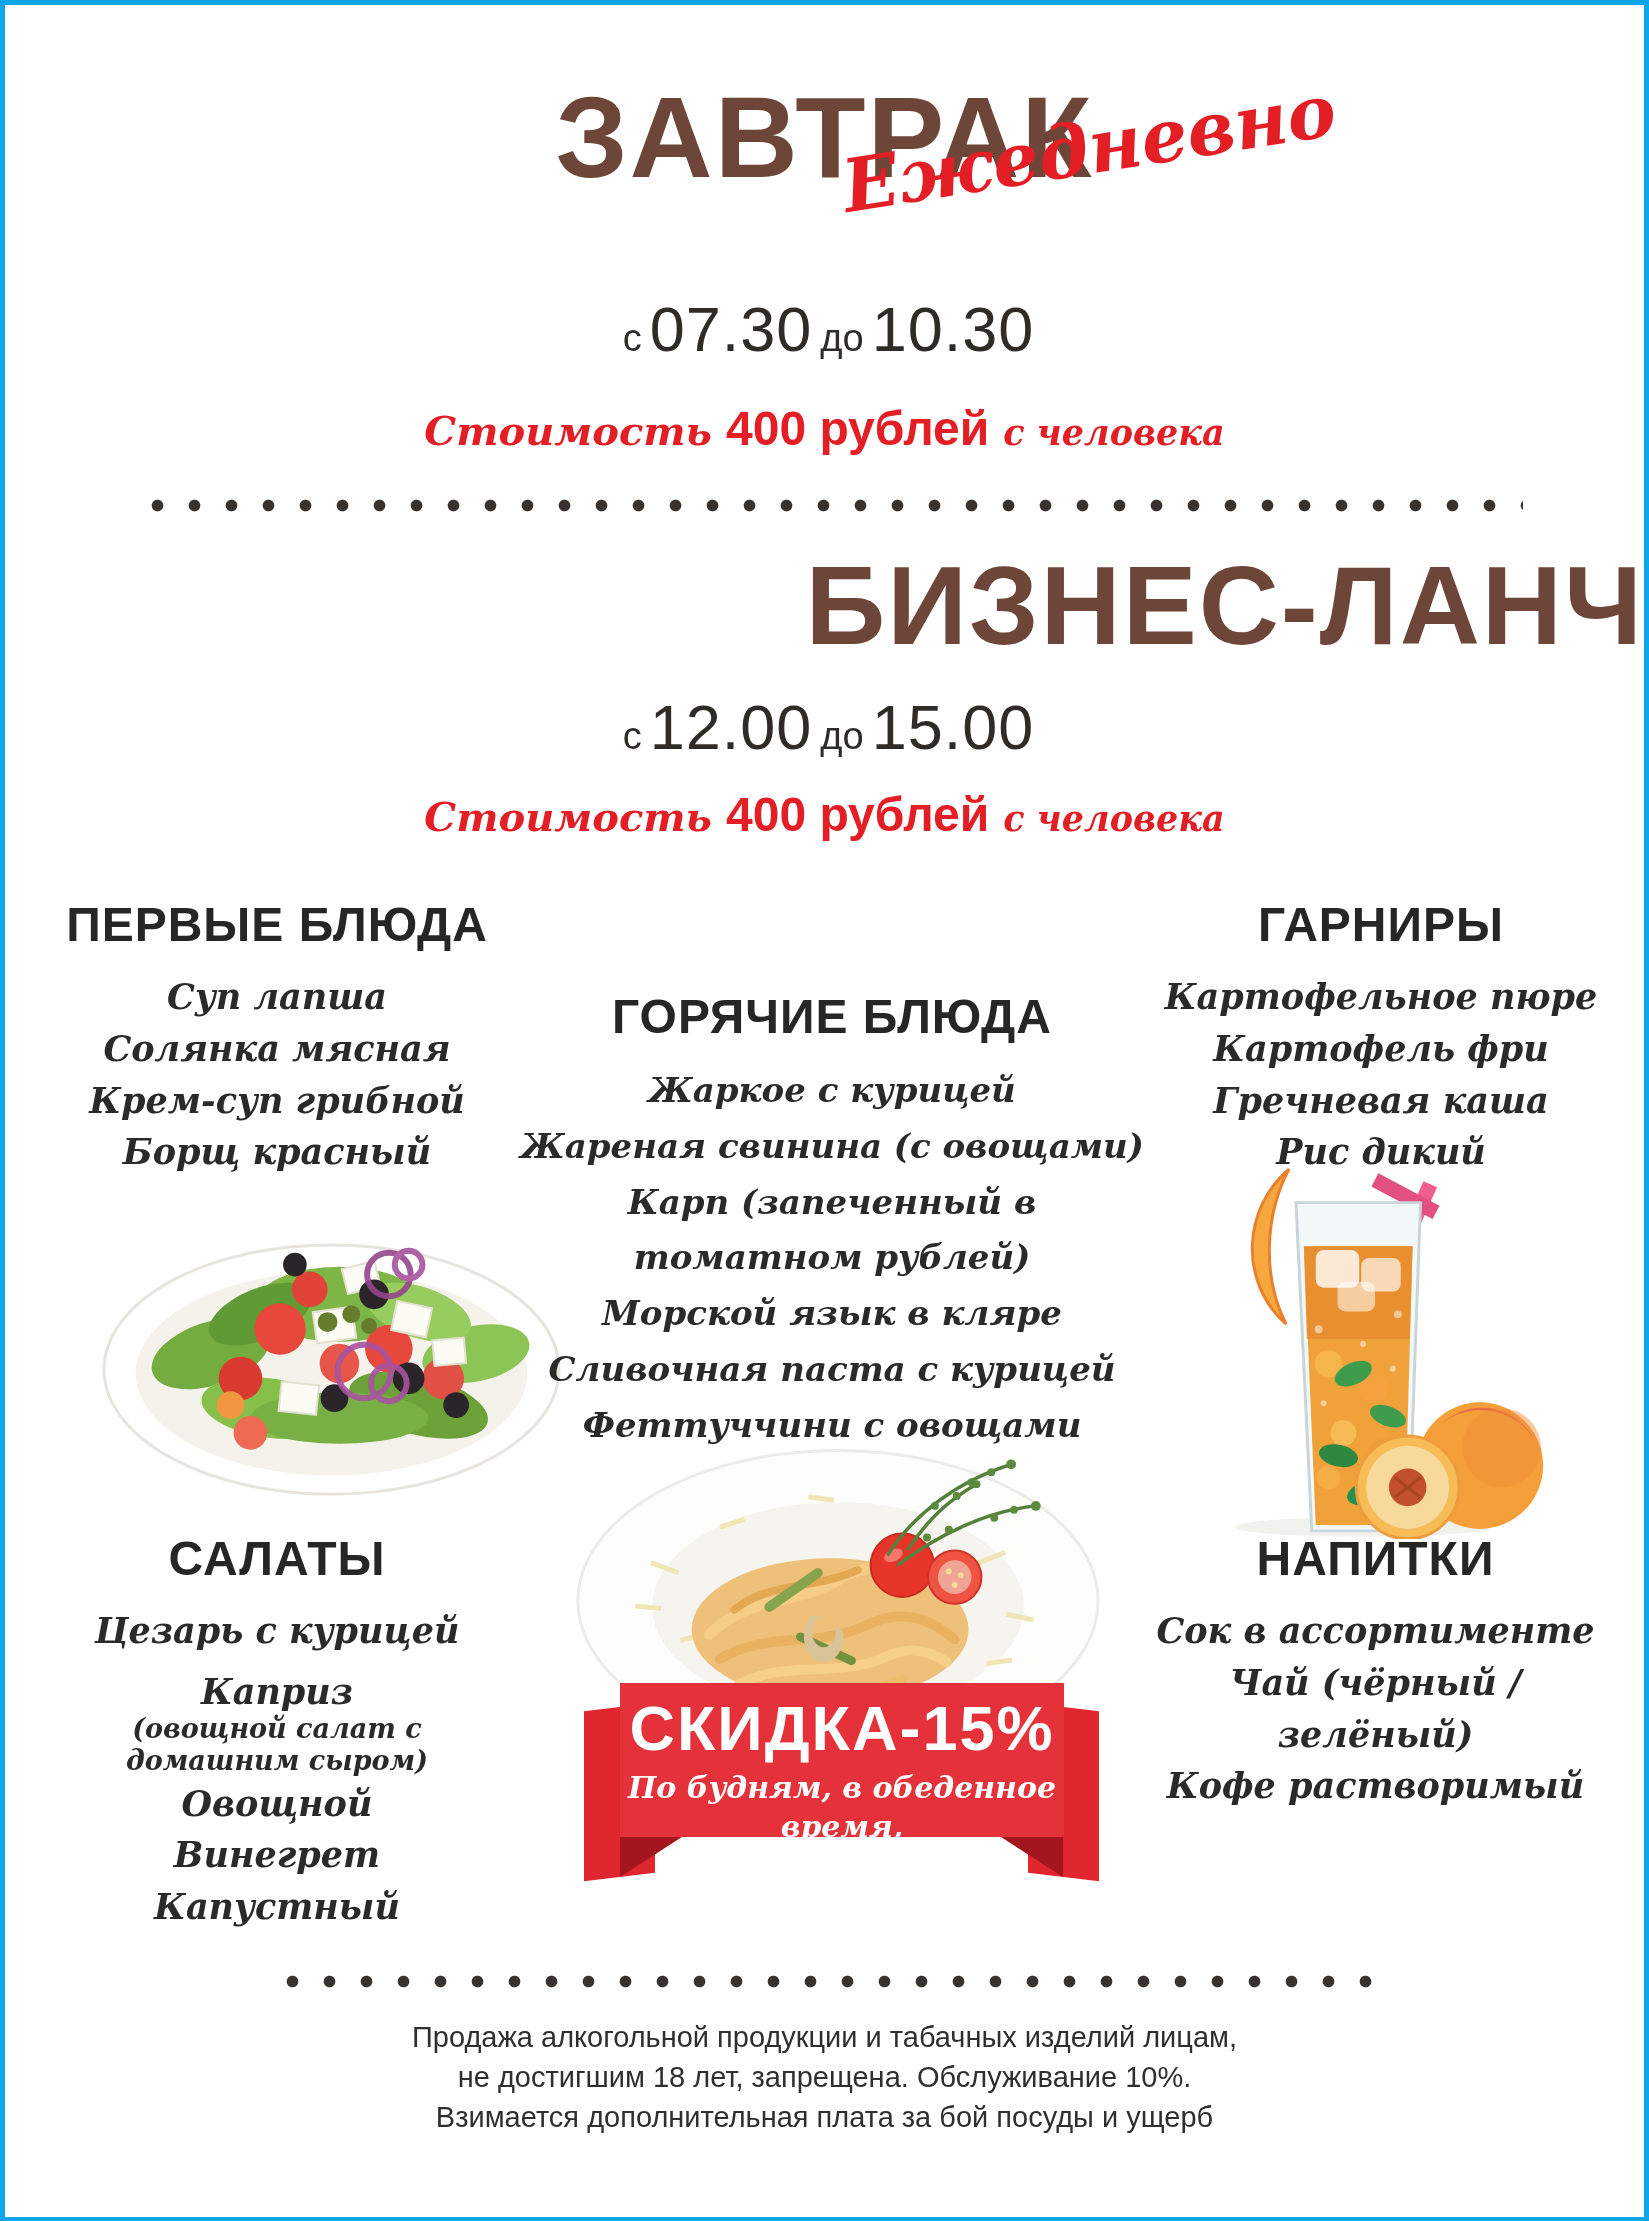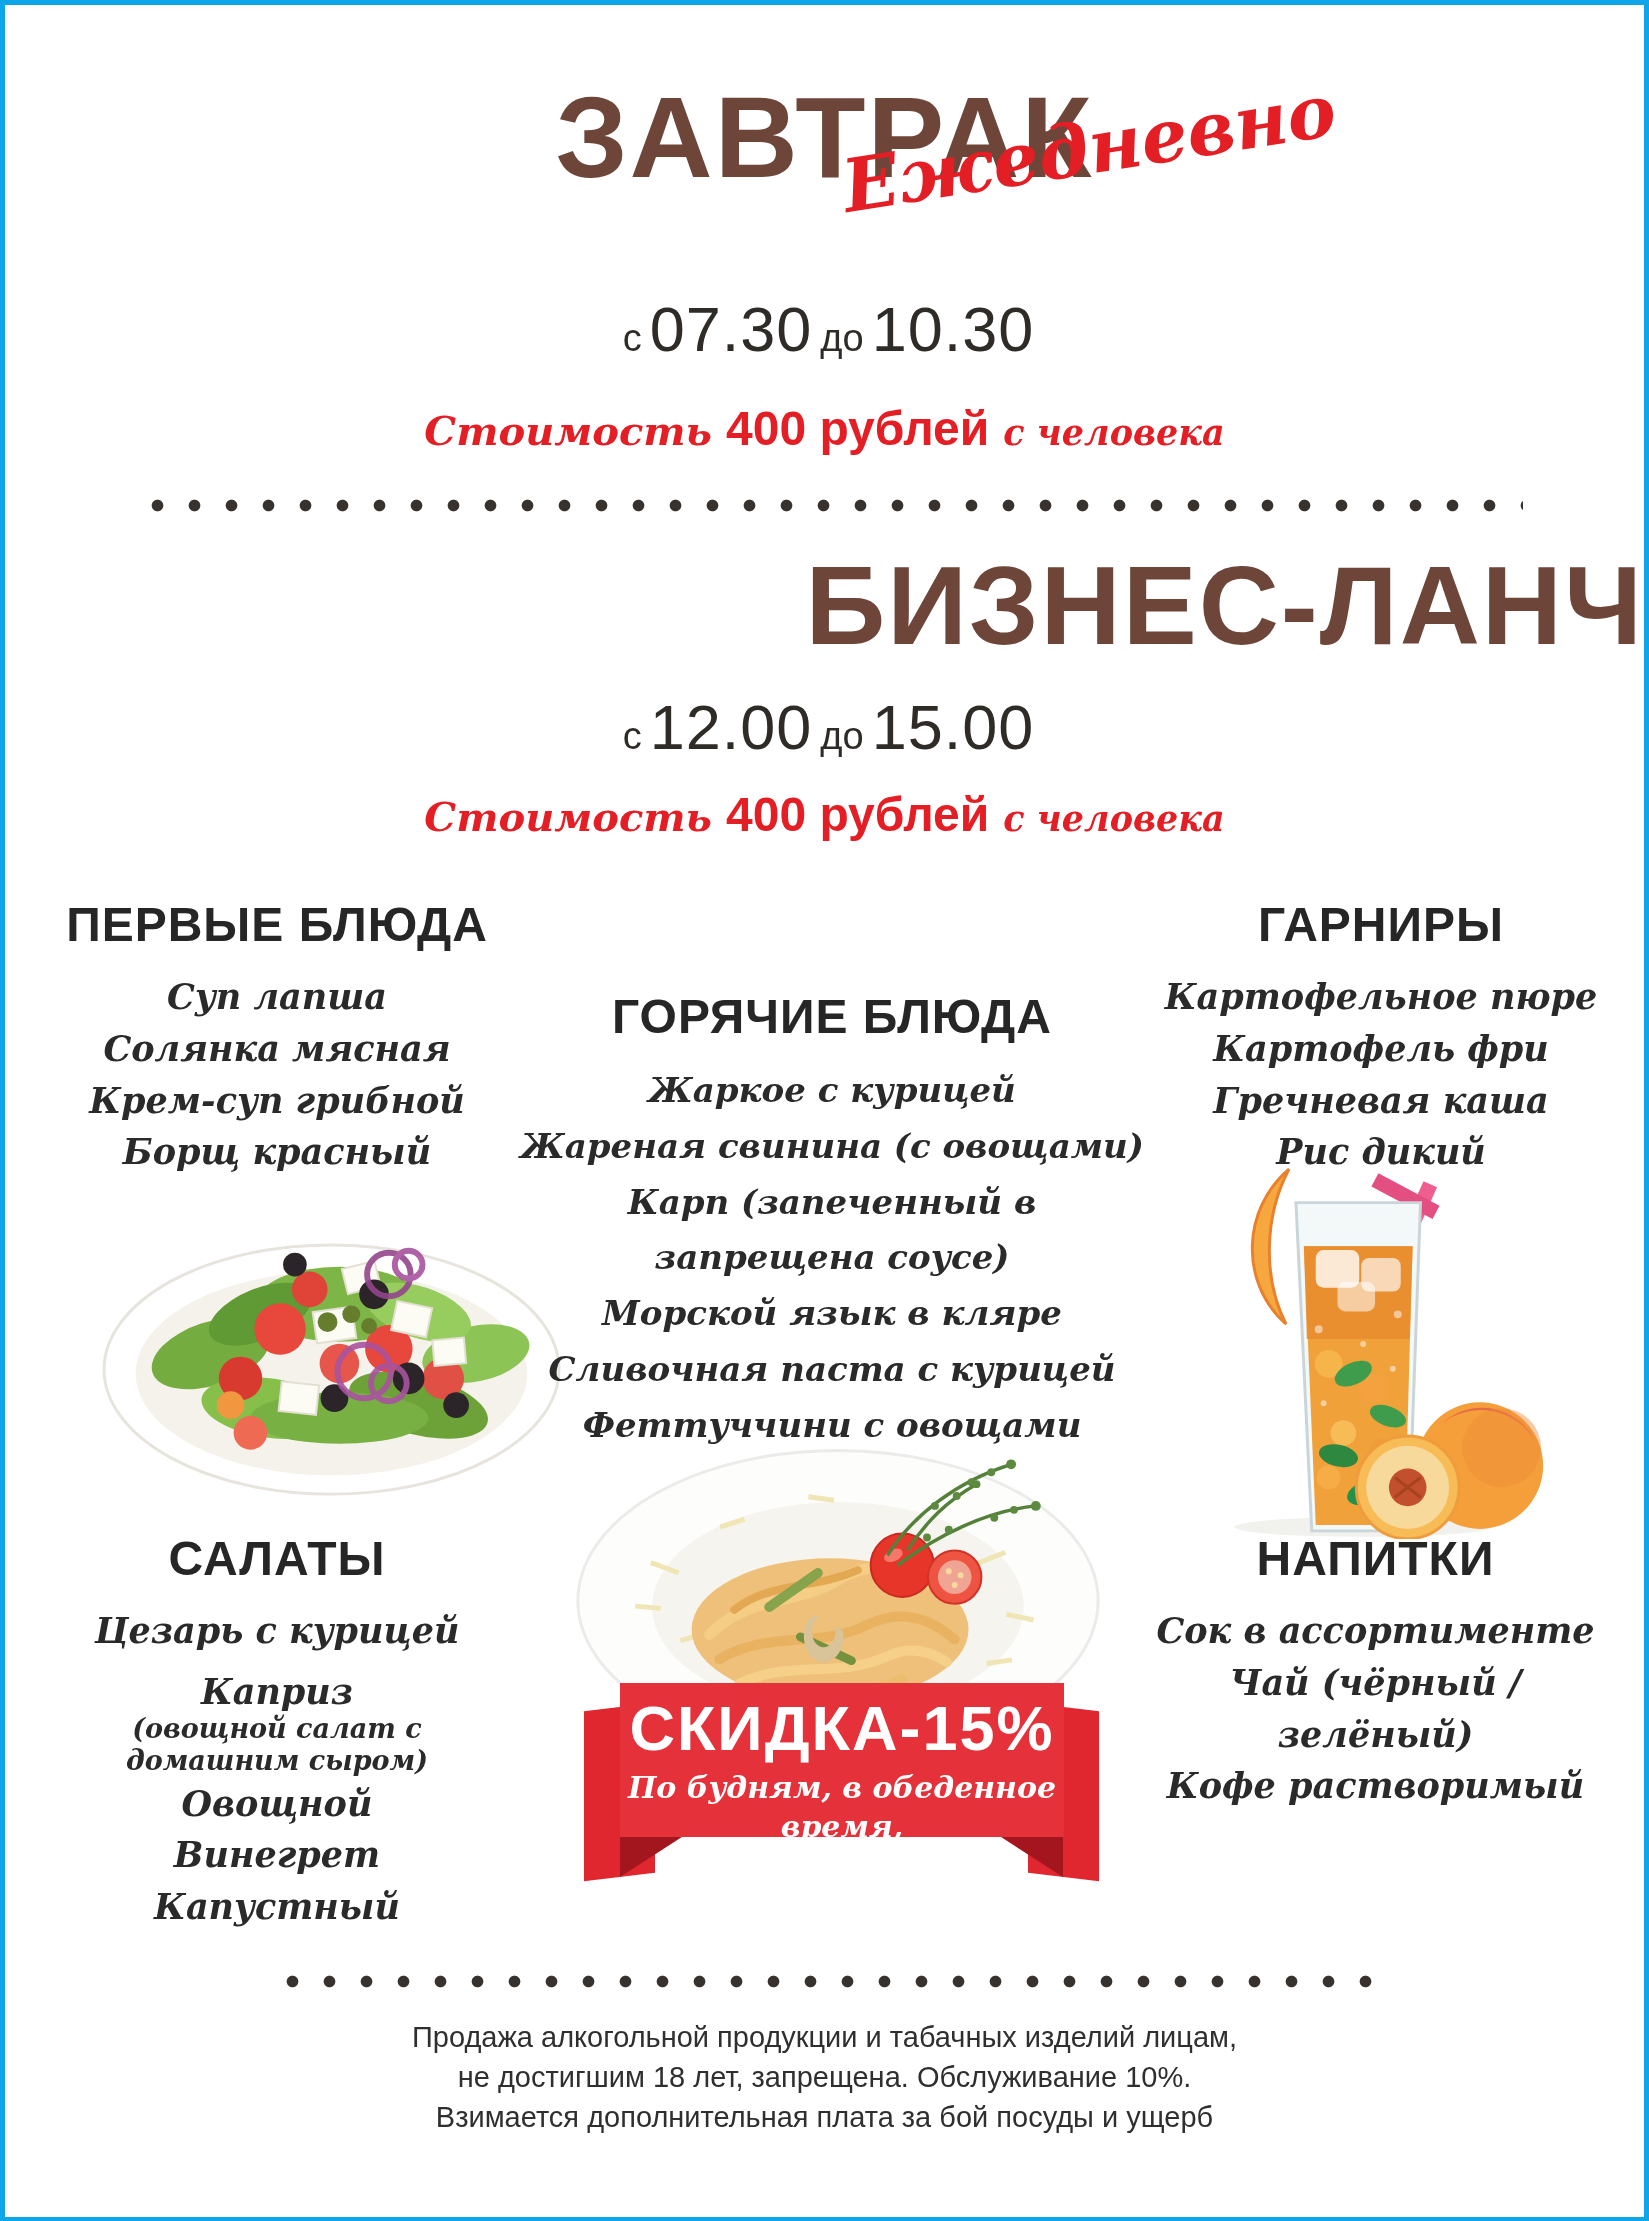--- a/index.html
+++ b/index.html
@@ -167,21 +167,21 @@
     <div class="item small">(овощной салат с домашним сыром)</div>
     <div class="item">Овощной</div>
     <div class="item">Винегрет</div>
     <div class="item">Капустный</div>
   </div>
 
   <div class="col hot" style="left:510px;top:988px;width:634px;">
     <h3 class="sec-title">ГОРЯЧИЕ БЛЮДА</h3>
     <div class="item">Жаркое с курицей</div>
     <div class="item">Жареная свинина (с овощами)</div>
-    <div class="item">Карп (запеченный в запрещена соусе)</div>
+    <div class="item">Карп (запеченный в томатном рублей)</div>
     <div class="item">Морской язык в кляре</div>
     <div class="item">Сливочная паста с курицей</div>
     <div class="item">Феттуччини с овощами</div>
   </div>
 
   <svg class="photo" style="left:556px;top:1402px;" width="554" height="360" viewBox="0 0 560 364">
     <ellipse cx="280" cy="196" rx="263" ry="152" fill="#fdfdfc" stroke="#ebebe9" stroke-width="3"></ellipse>
     <ellipse cx="280" cy="202" rx="188" ry="106" fill="#f6f4ee"></ellipse>
     <g fill="#f0e5b4">
       <rect x="90" y="160" width="30" height="5" transform="rotate(20 105 162)"></rect>

